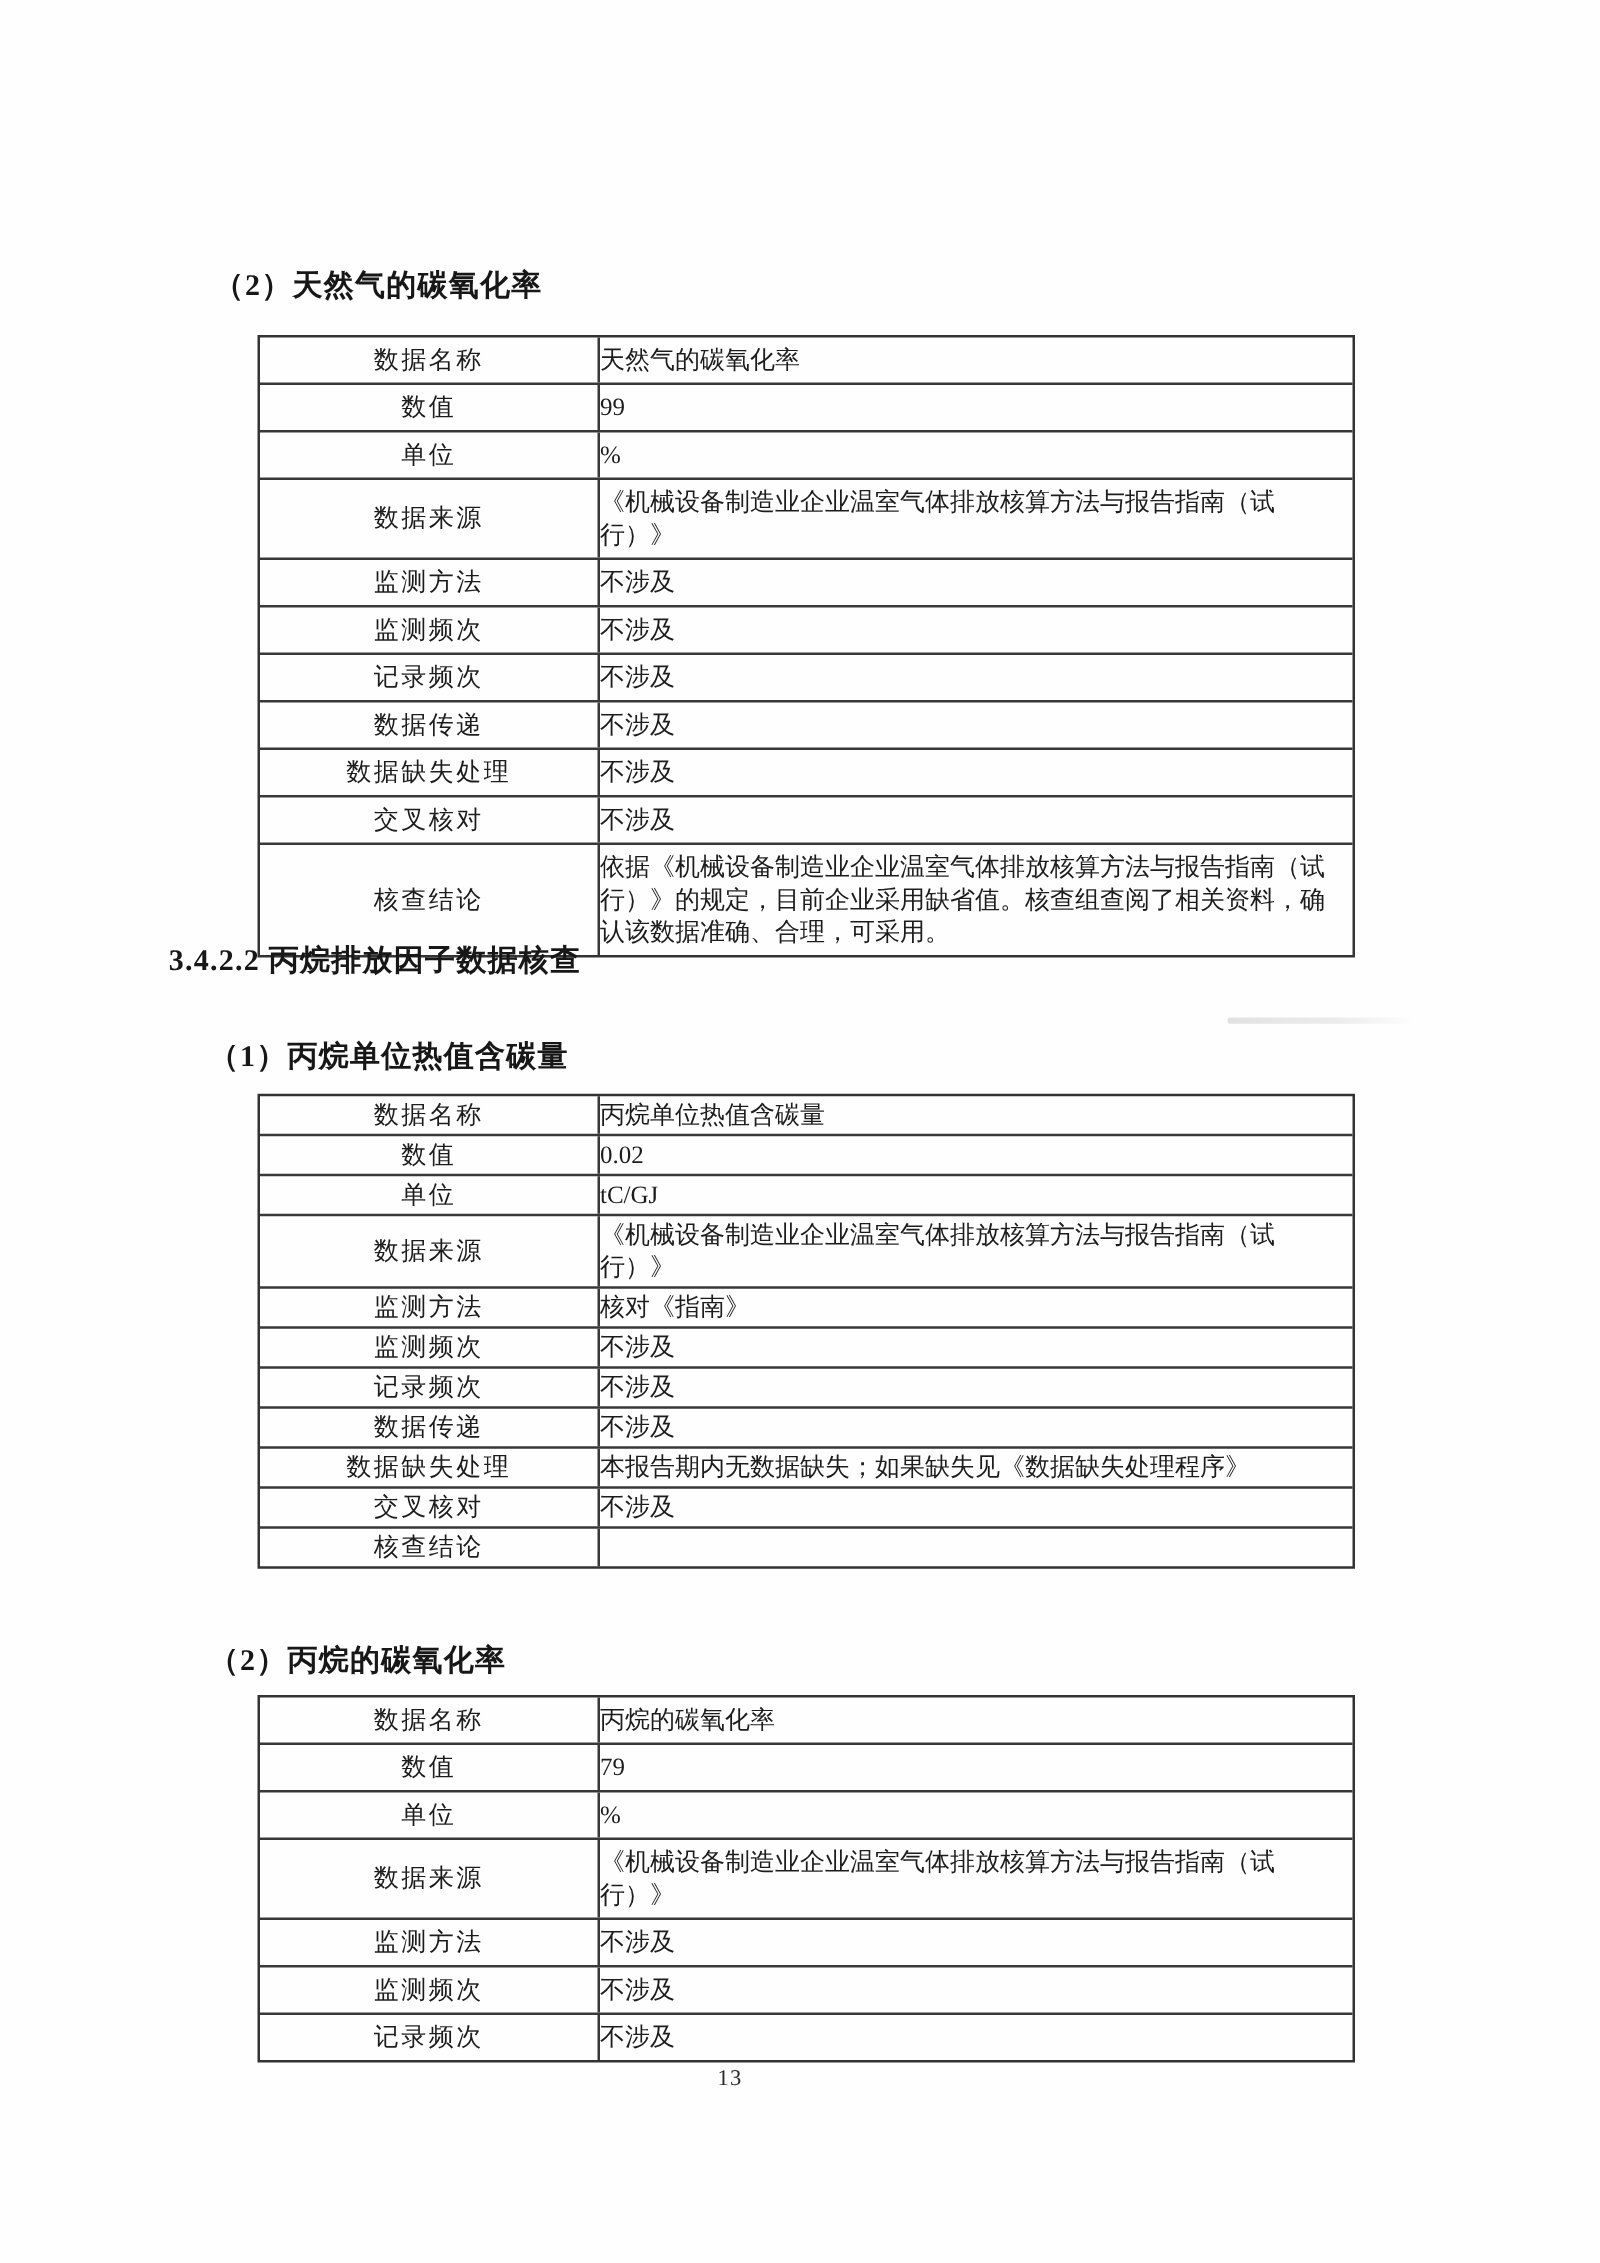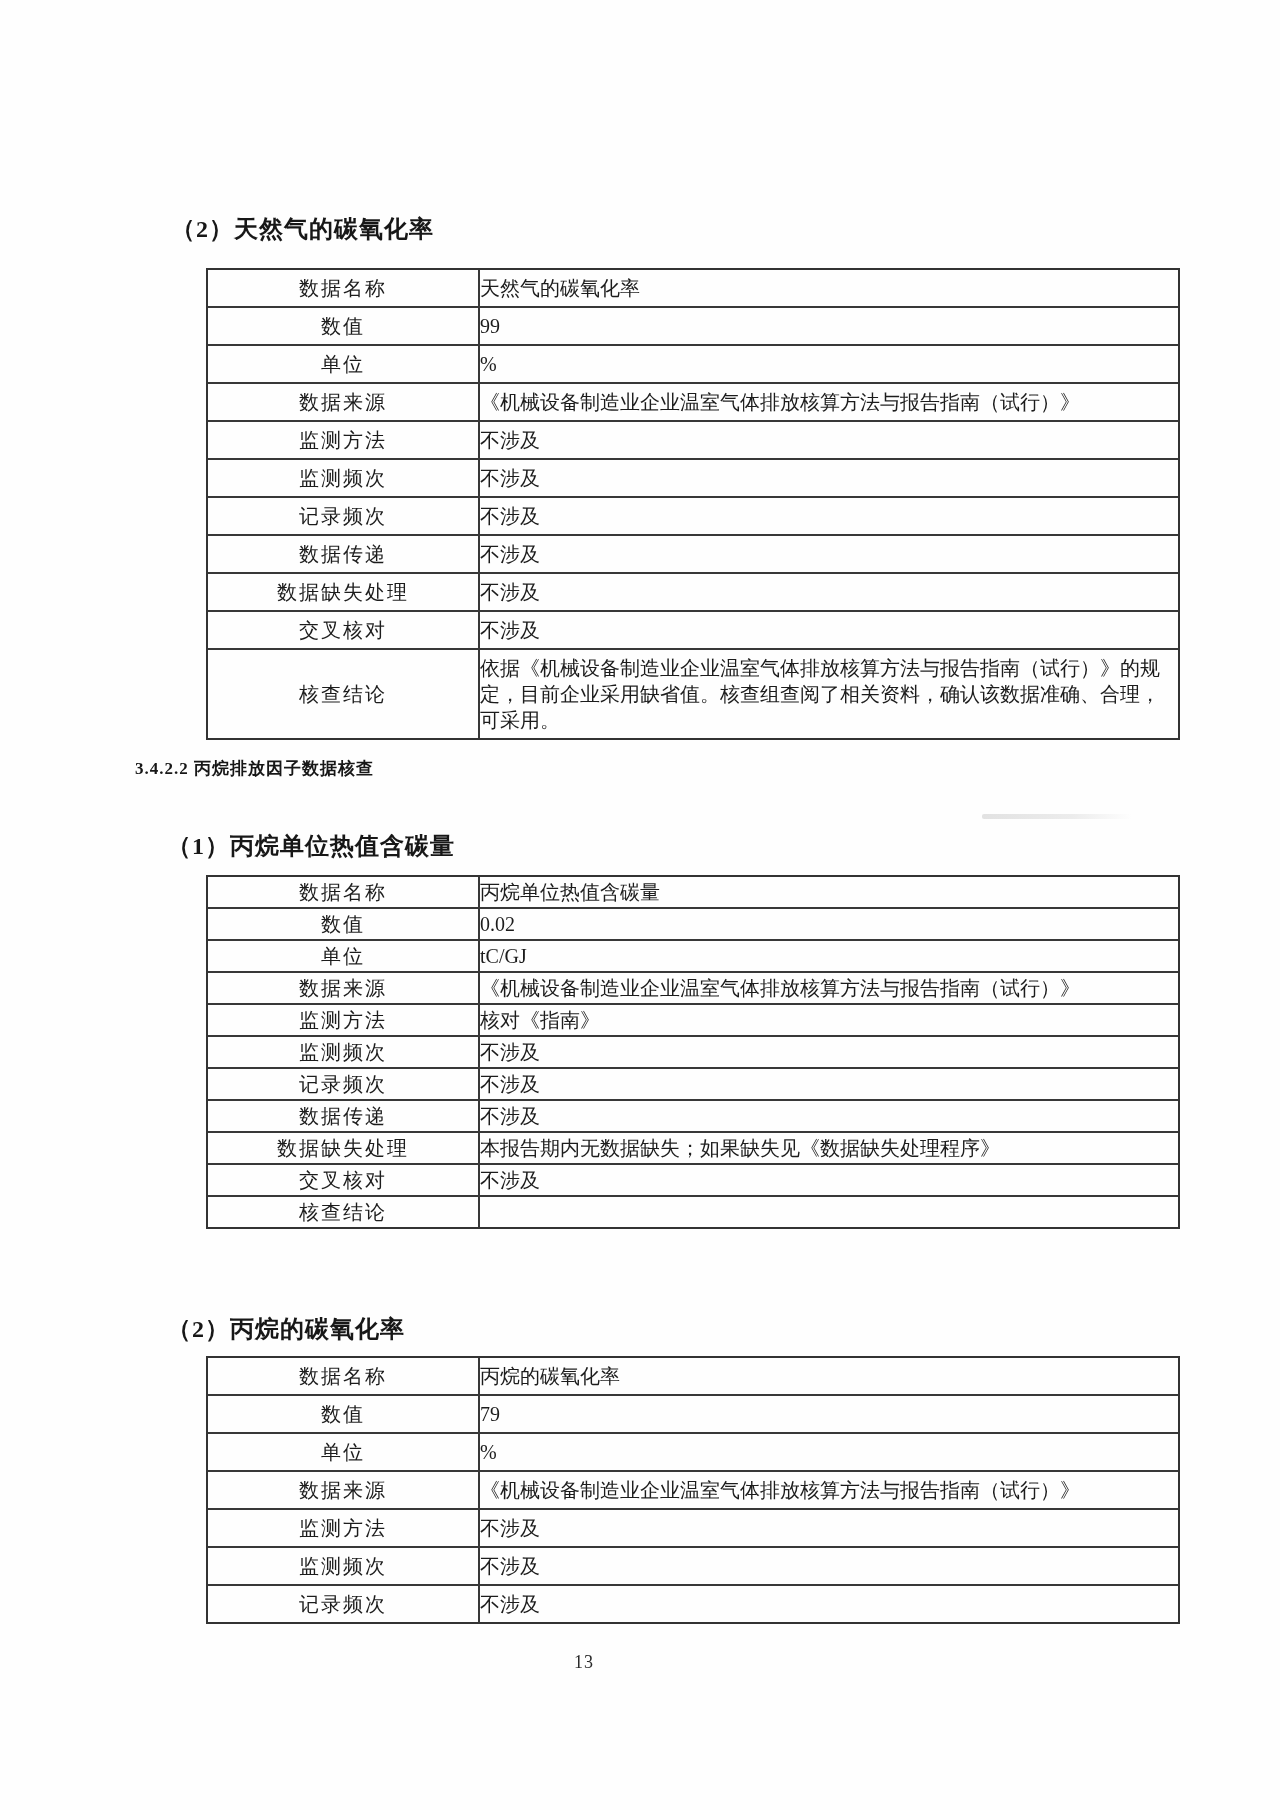--- a/index.html
+++ b/index.html
@@ -10,24 +10,24 @@
     color:#1c1c1c;
     -webkit-font-smoothing:antialiased;
   }
   .page{position:absolute;inset:0;background:#fefefe;overflow:hidden;}
 
   .heading{
     position:absolute;
     font-size:24px;font-weight:bold;line-height:30px;
     letter-spacing:1px;color:#171717;white-space:nowrap;
   }
-  .heading.sub{font-size:17px;}
+  .heading.sub{font-size:24px;}
 
   .doc-table{
-    position:absolute;left:206px;width:974px;
+    position:absolute;left:206px;width:878px;
     border:2px solid #333333;background:#fefefe;
     box-sizing:border-box;
   }
   .trow{display:flex;align-items:stretch;border-top:2px solid #383838;}
   .trow:first-child{border-top:none;}
   .tcell{display:flex;box-sizing:border-box;}
   .tcell.label{
     width:272px;min-width:272px;justify-content:center;align-items:center;
     text-align:center;border-right:2px solid #383838;
     letter-spacing:2px;padding:0 4px;

